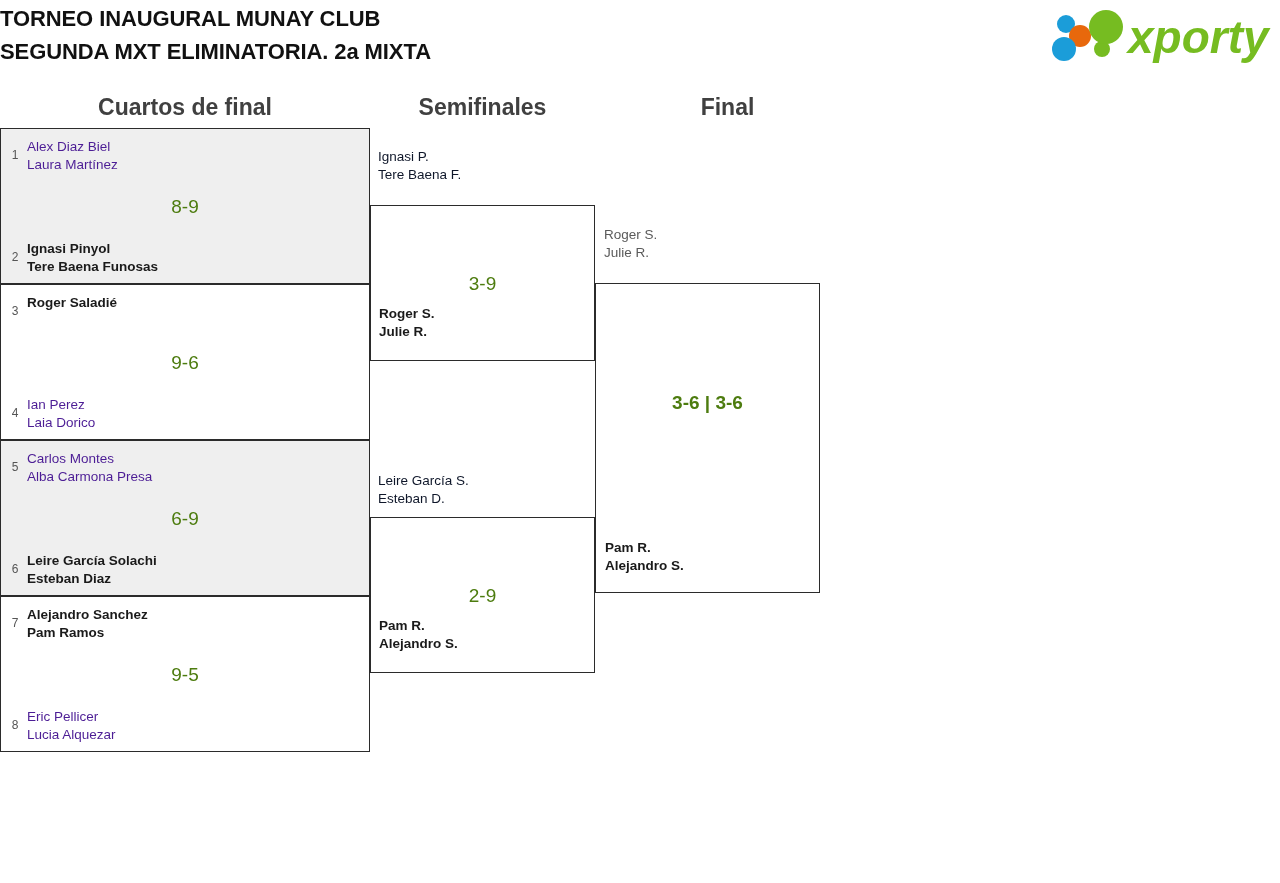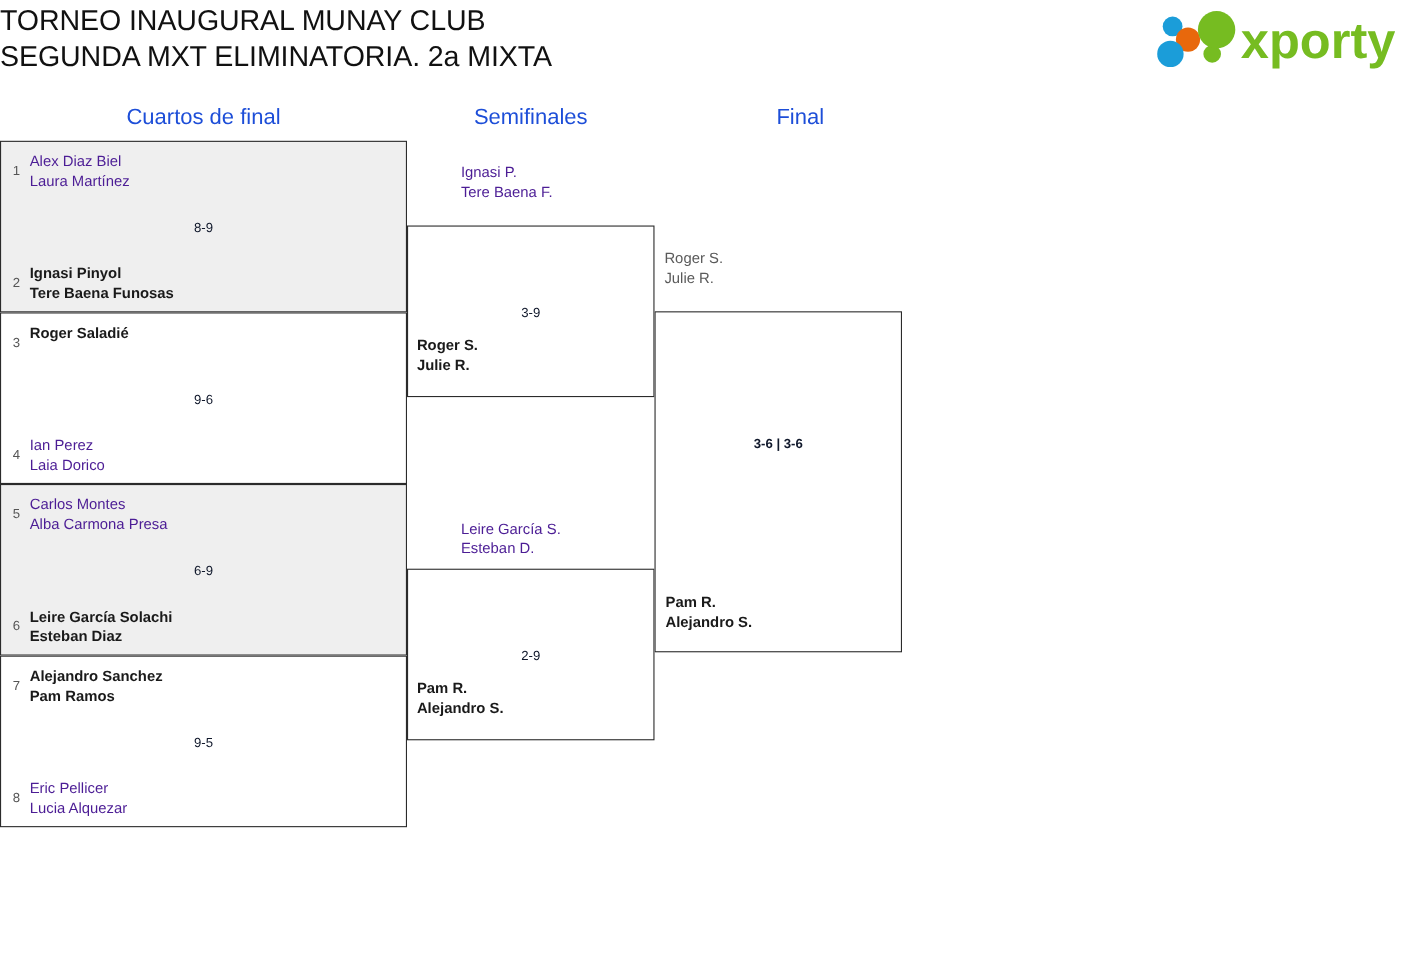--- a/index.html
+++ b/index.html
@@ -9,33 +9,33 @@
     background: #ffffff;
     font-family: "Liberation Sans", "DejaVu Sans", sans-serif;
     color: #1a1a1a;
     overflow: hidden;
   }
   #root { position: relative; width: 1280px; height: 883px; }
 
   
   .page-title {
     position: absolute; left: 0; top: 2px; width: 900px;
-    font-size: 26px; font-weight: 400; line-height: 33px;
+    font-size: 22px; font-weight: 700; line-height: 33px;
     letter-spacing: -0.1px; color: #111111; white-space: pre-line;
   }
   .logo {
     position: absolute; right: 6px; top: 5px;
-    width: 228px; height: 62px;
+    width: 228px; height: 62px; font-style: italic;
   }
   .logo svg { display: block; }
 
   
   .round-head {
     position: absolute; top: 96px;
-    font-size: 20px; font-weight: 400; color: #1d4ed8;
+    font-size: 23px; font-weight: 700; color: #404040;
     text-align: center; line-height: 22px;
   }
   .round-head.r1 { left: 0;   width: 370px; }
   .round-head.r2 { left: 370px; width: 225px; }
   .round-head.r3 { left: 615px; width: 225px; }
 
   
   .bracket { position: absolute; left: 0; top: 0; width: 1280px; height: 883px; }
 
   
@@ -65,36 +65,36 @@
   }
   .pair.top { top: 9px; }
   .pair.bot { top: 111px; }
   .pair .ln { display: block; white-space: nowrap; }
   .pair.winner .ln { font-weight: 700; color: #1a1a1a; }
   .pair.loser  .ln { font-weight: 400; color: #4c1d95; }
 
   
   .score {
     position: absolute; left: 0; width: 100%;
-    text-align: center; font-size: 12px; color: #0f172a;
+    text-align: center; font-size: 19px; color: #4d7c0f;
     line-height: 18px;
   }
   .r1box .score { top: 69px; }
 
   
   .r2box { left: 370px; width: 225px; height: 156px; }
   .r2box .score { top: 69px; }
   
   .feed {
     position: absolute; width: 225px;
     font-size: 13.5px; line-height: 18px; padding-left: 8px;
   }
   .feed .ln { display: block; white-space: nowrap; }
   .feed.winner .ln { font-weight: 700; color: #1a1a1a; }
-  .feed.loser  .ln { font-weight: 400; color: #4c1d95; margin-left: 41px; }
+  .feed.loser  .ln { font-weight: 400; color: #0f172a; }
 
   
   .r3box { left: 595px; width: 225px; height: 310px; }
   .r3box .score { top: 110px; font-weight: bold; }
   .feed3 {
     position: absolute; width: 225px;
     font-size: 13.5px; line-height: 18px; padding-left: 9px;
   }
   .feed3 .ln { display: block; white-space: nowrap; }
   .feed3.winner .ln { font-weight: 700; color: #1a1a1a; }

